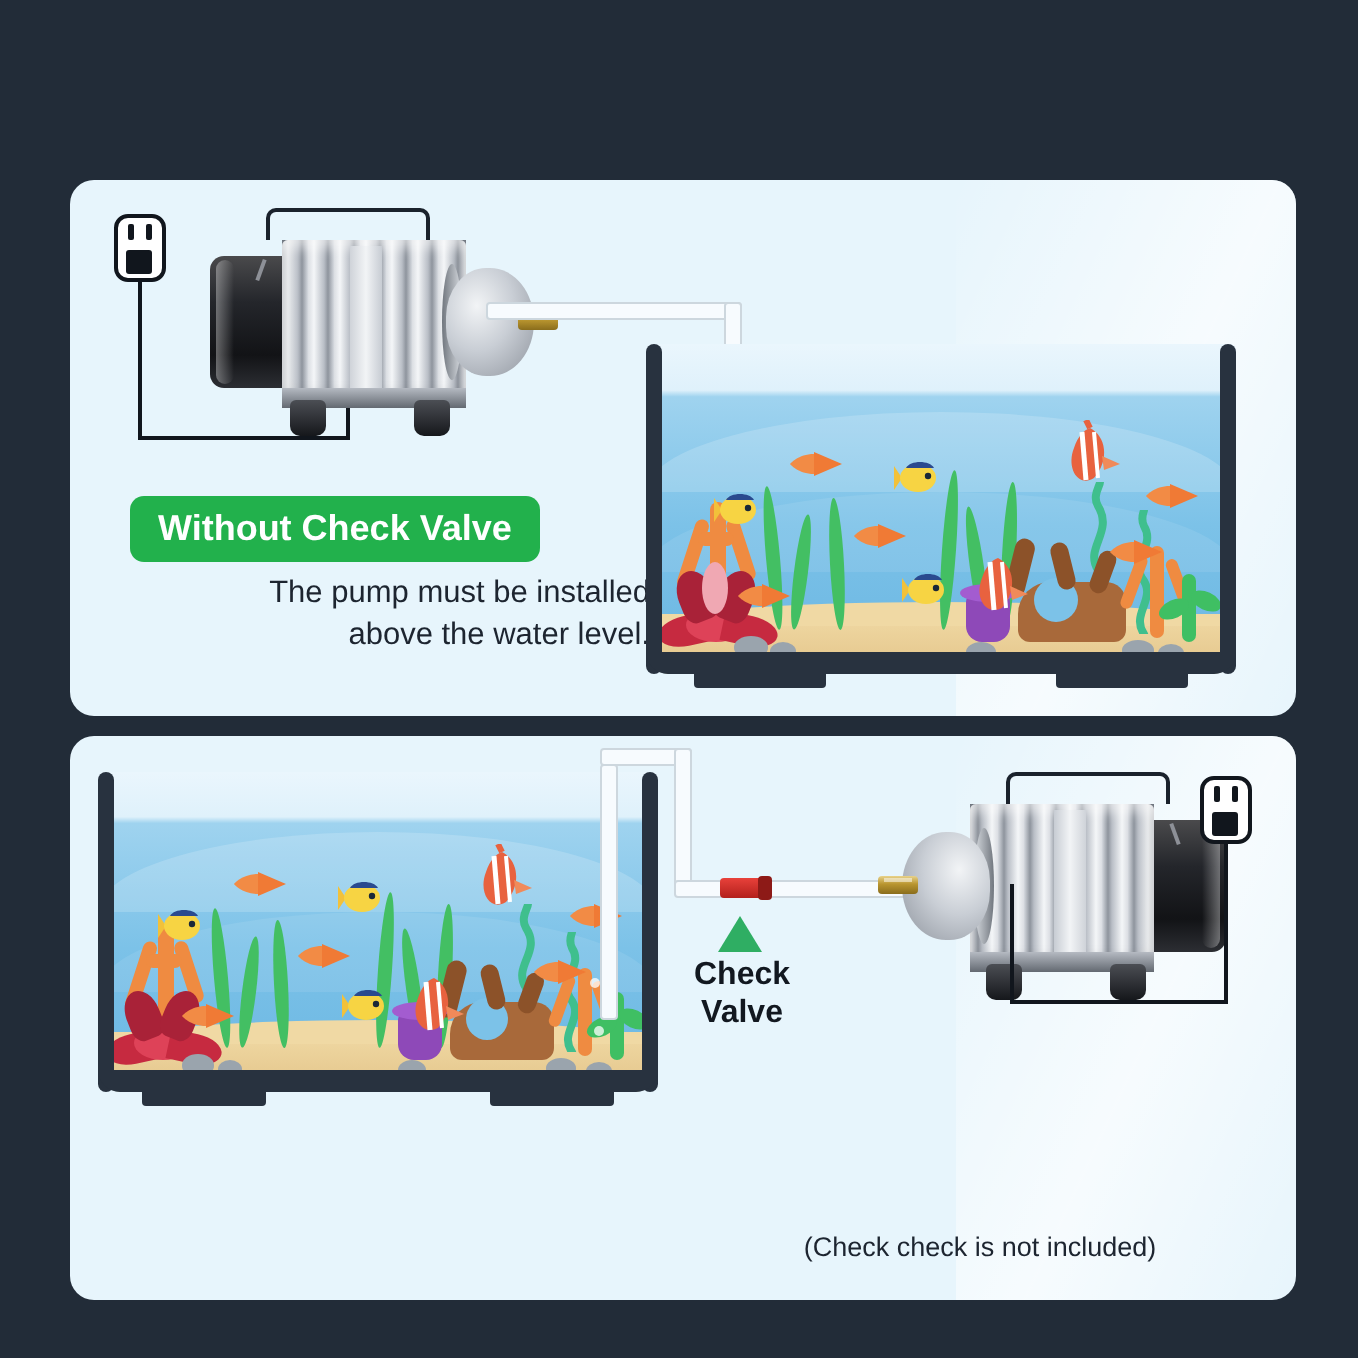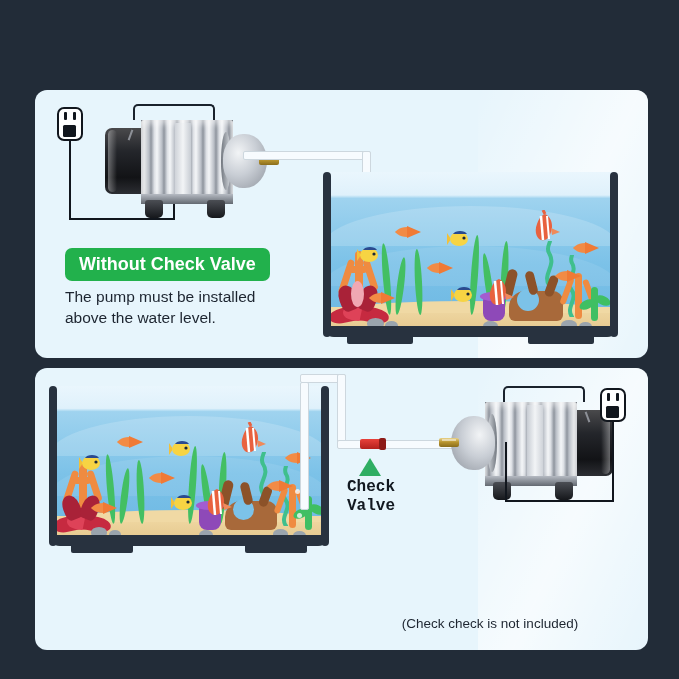--- a/index.html
+++ b/index.html
@@ -30,21 +30,21 @@
     left:35px;width:613px;
     background:#e7f5fc;
     border-radius:12px;
     overflow:hidden;
   }
   .panel .sheen{
     position:absolute;right:0;top:0;width:170px;height:100%;
     background:linear-gradient(115deg,rgba(255,255,255,0) 0%,rgba(255,255,255,.65) 55%,rgba(255,255,255,0) 100%);
     pointer-events:none;
   }
-  #panel-top{top:90px;height:268px;}
+  #panel-top{top:90px;height:268px;text-align:right;}
   #panel-bottom{top:368px;height:282px;}
 
   
   .badge{
     position:absolute;
     background:#22b14c;
     color:#ffffff;
     font-weight:bold;
     font-size:18px;
     border-radius:7px;
@@ -168,21 +168,21 @@
     content:"";position:absolute;right:-4px;top:-1px;width:7px;height:12px;
     background:#8d1a17;border-radius:2px;
   }
   .arrow-up{
     position:absolute;width:0;height:0;
     border-left:11px solid transparent;border-right:11px solid transparent;
     border-bottom:18px solid #2fae63;
   }
   .valve-label{
     position:absolute;text-align:center;color:#121820;
-    font-size:16px;font-weight:bold;line-height:19px;white-space:pre-line;font-family:Liberation Mono, monospace;
+    font-size:16px;font-weight:bold;line-height:19px;white-space:pre-line;
   }
 
   
   .tank{position:absolute;}
   .tank .glass{
     position:absolute;inset:0;
     background:linear-gradient(180deg,#eaf6fd 0%,#dff1fb 14%,#9fd3ef 16%,#7cc2e8 55%,#6ab6e2 100%);
     border-radius:3px 3px 12px 12px;
     overflow:hidden;
   }

